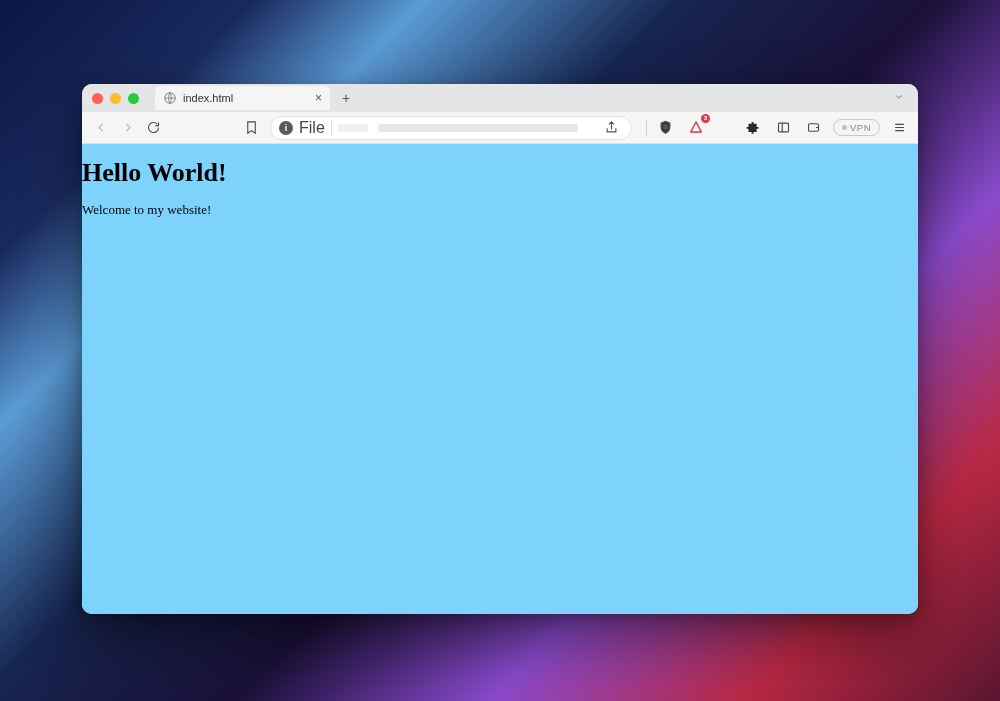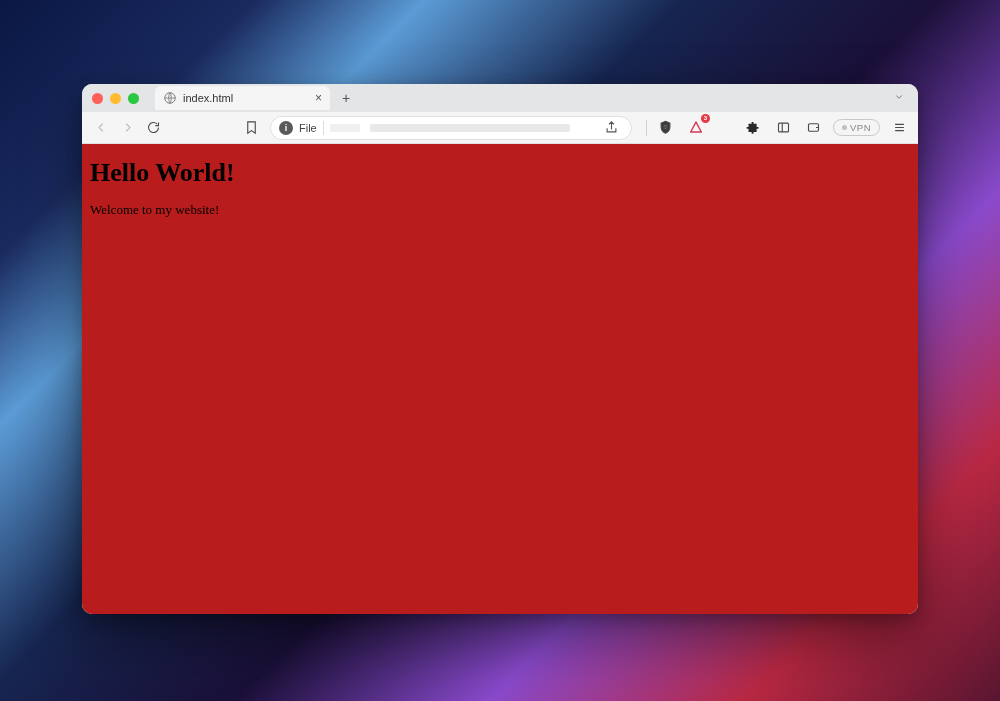--- a/index.html
+++ b/index.html
@@ -112,21 +112,21 @@
       padding: 0 8px;
       gap:6px;
     }
     .info-circle {
       width:14px; height:14px; border-radius:50%;
       background:#5a5a5a; color:#fff;
       display:flex; align-items:center; justify-content:center;
       font-size:9px; font-weight:bold;
       flex-shrink:0;
     }
-    .file-label { font-size:11px; color:#444; }
+    .file-label { font-size:16px; color:#444; }
     .divider { width:1px; height:14px; background:#ddd; }
     .redacted {
       height:8px; background:#e8e8e8; border-radius:2px; width: 200px;
     }
     .redacted-small {
       height:8px; background:#f0f0f0; border-radius:2px; width: 30px; margin-right:4px;
     }
     .address-spacer { flex:1; }
     .share-icon { color:#555; }
 
@@ -153,22 +153,22 @@
       letter-spacing:0.5px;
       padding: 2px 8px;
       border-radius: 10px;
       display:flex; align-items:center; gap:3px;
     }
     .vpn-dot { width:5px; height:5px; border-radius:50%; background:#c0c0c0; }
 
     
     .viewport {
       flex:1;
-      background:#b91c1c;
-      padding: 14px 8px;
+      background:#7dd3fc;
+      padding: 14px 0;
       overflow:auto;
     }
     .page-h1 {
       font-family: "Times New Roman", Times, serif;
       font-size: 26px;
       font-weight: bold;
       margin-bottom: 14px;
       color:#000;
     }
     .page-p {

